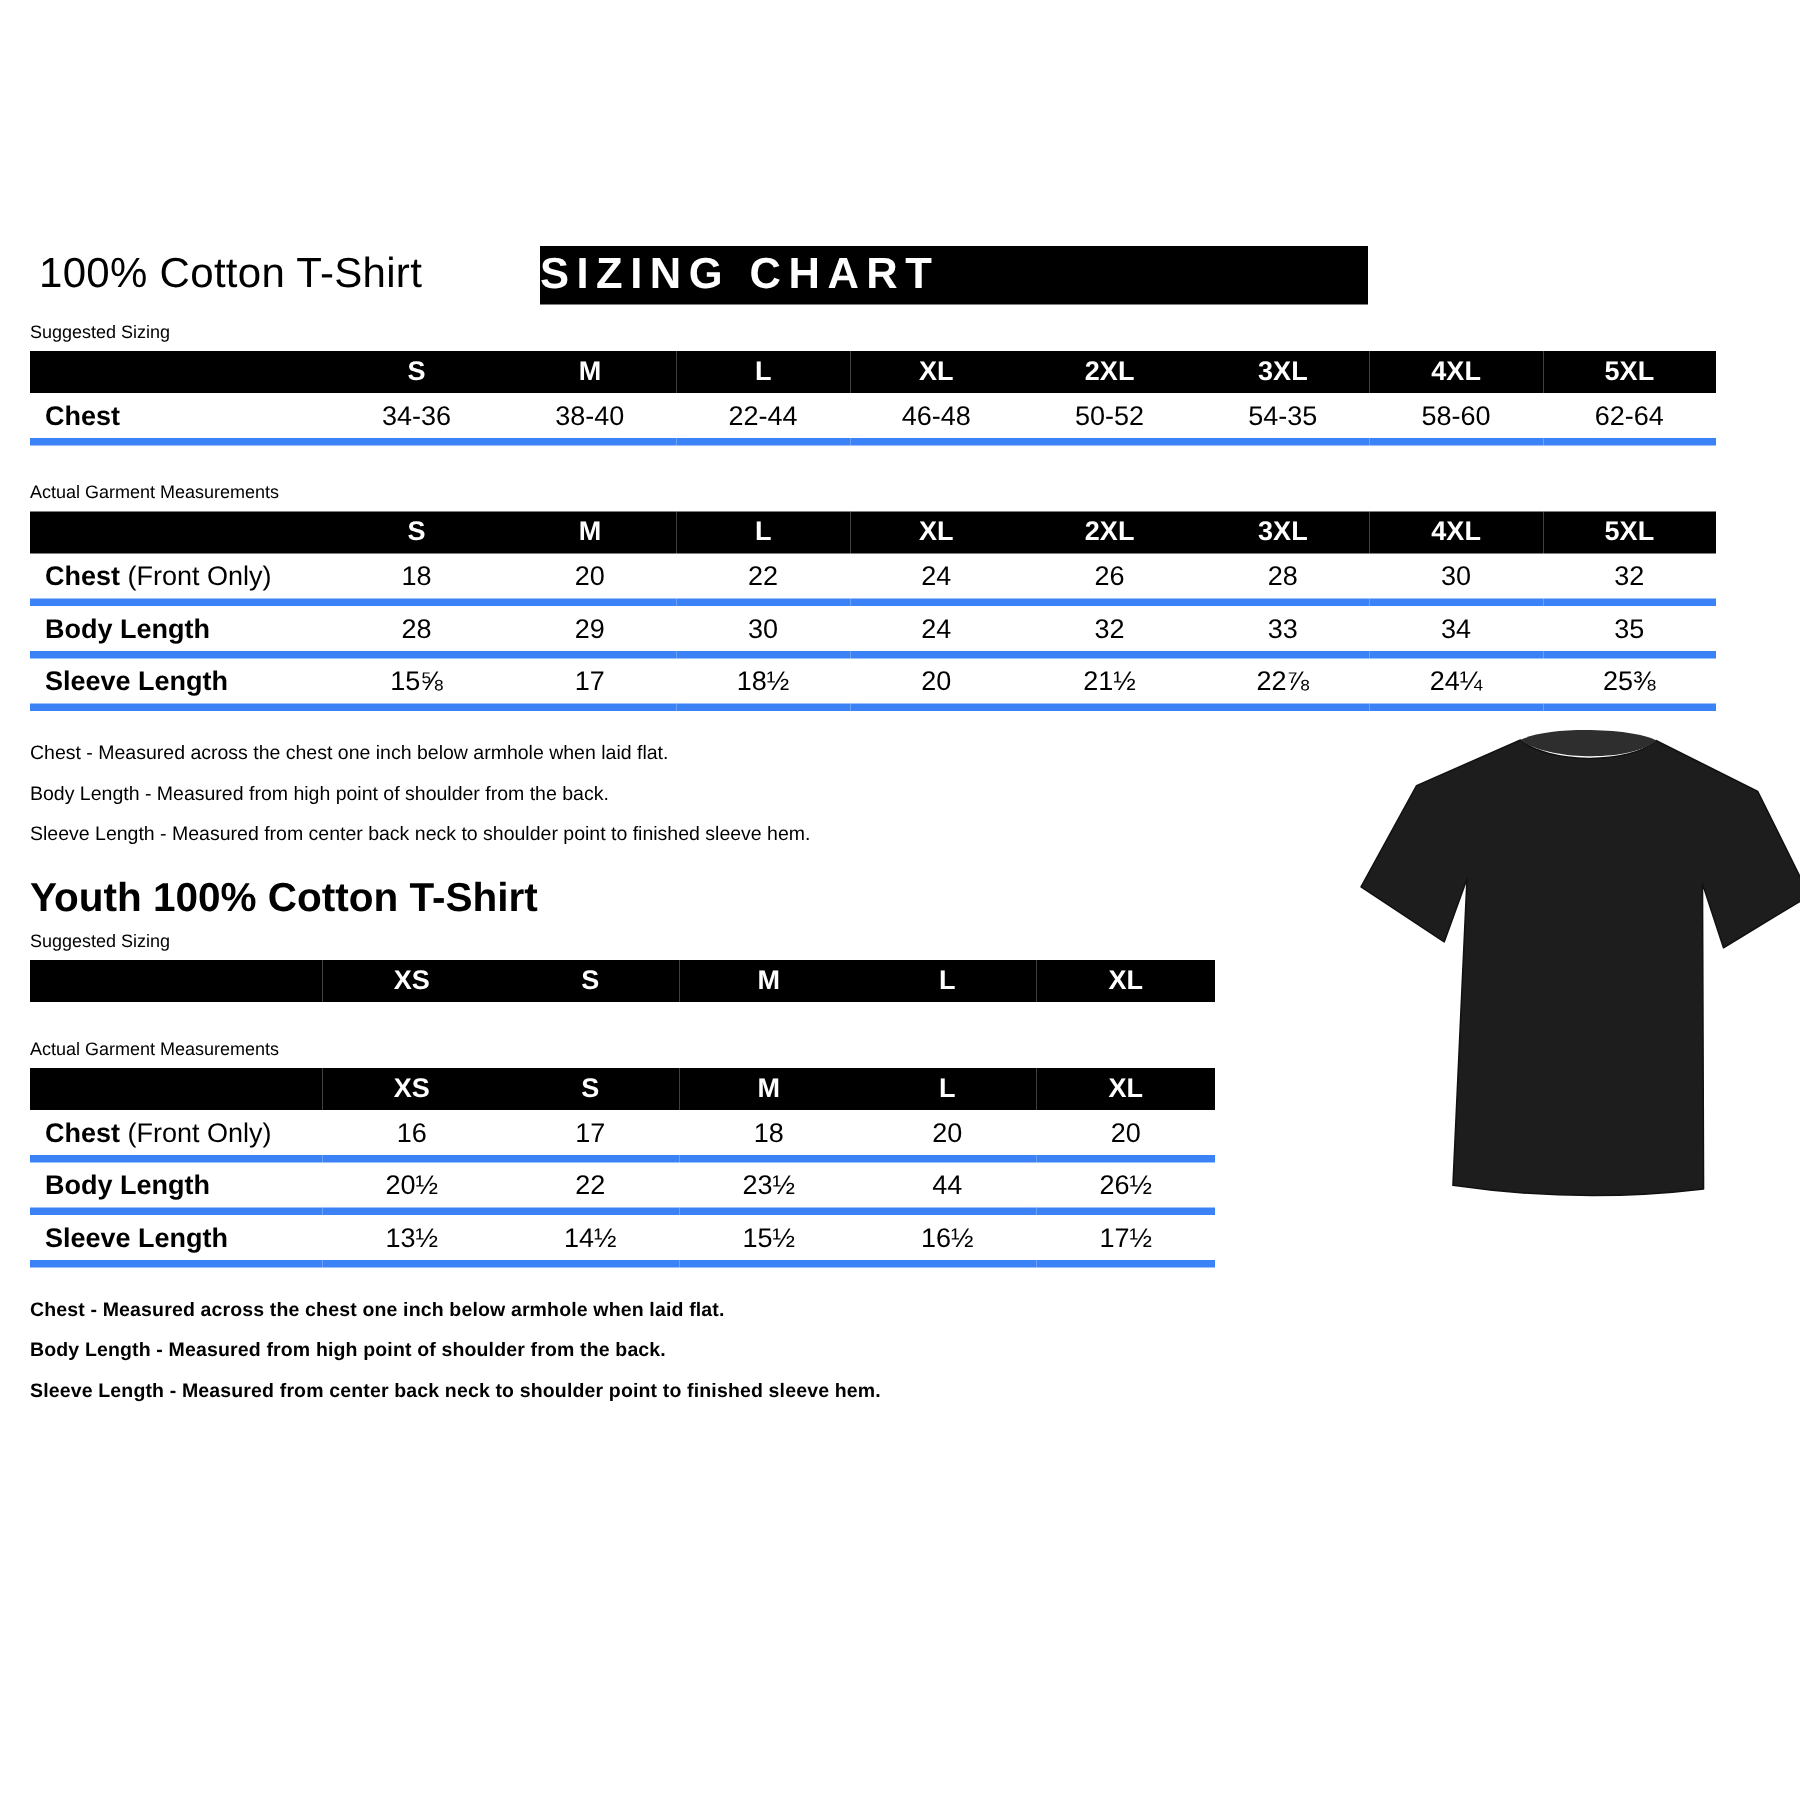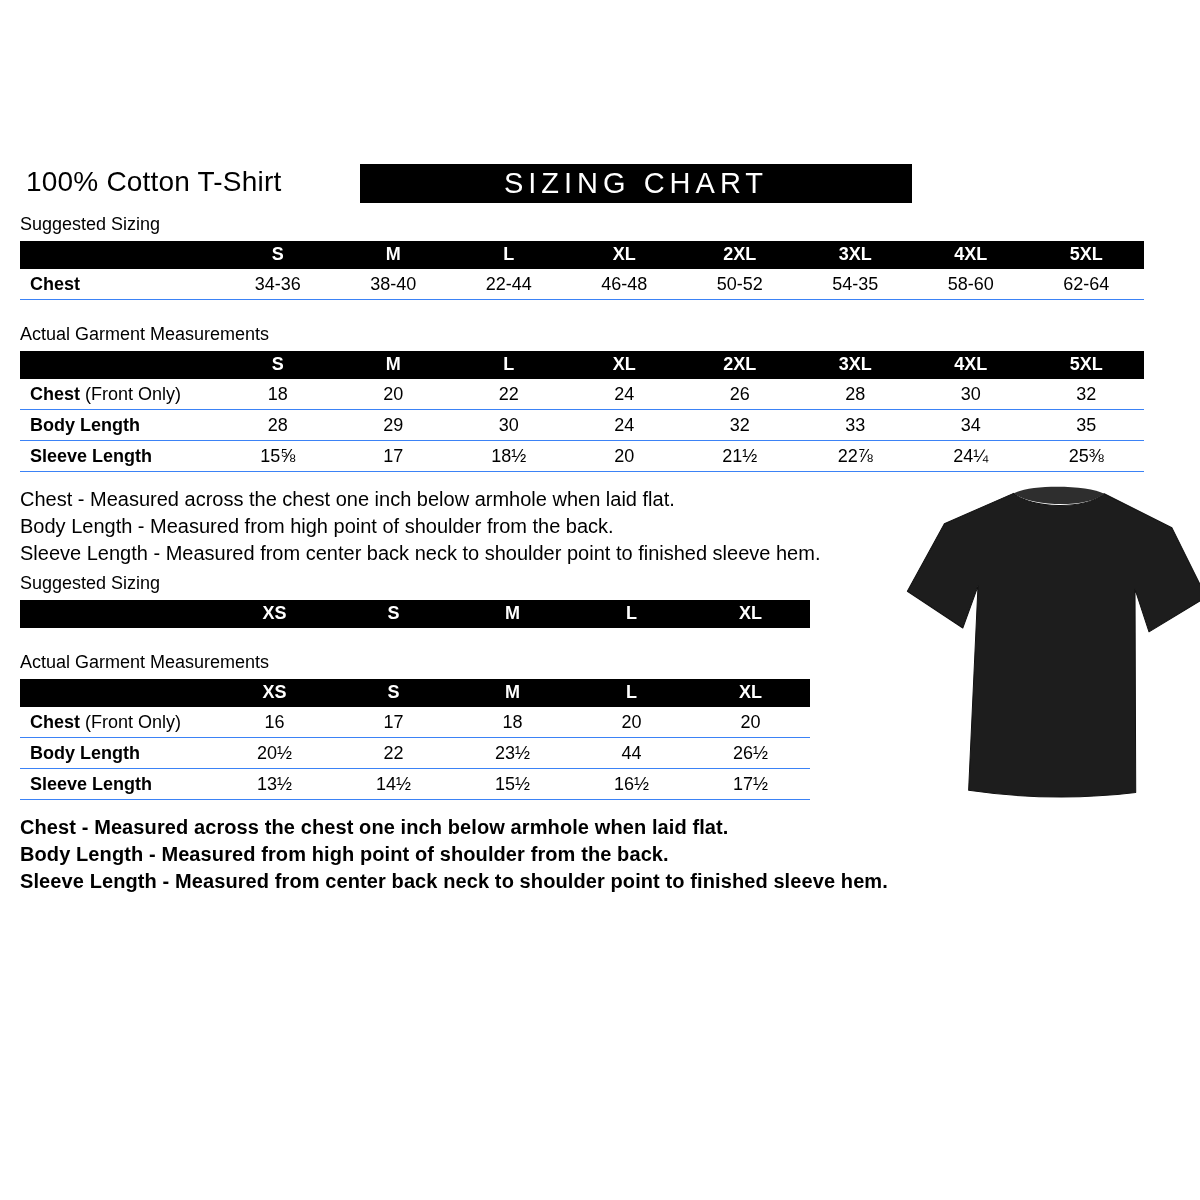--- a/index.html
+++ b/index.html
@@ -6,40 +6,40 @@
   .page {
     position:relative; width:1200px; height:1200px; background:#fff;
     font-family:"Liberation Sans", sans-serif; color:#000; overflow:hidden;margin-left:12px;
   }
   .content { position:absolute; left:8px; top:164px; width:1124px; }
 
   .top-header { position:relative; height:44px; }
   .page-title { position:absolute; left:6px; top:2px; font-size:28px; font-weight:400; letter-spacing:0.2px; }
   .banner {
     position:absolute; left:340px; top:0; width:552px; height:39px;
-    background:#000; color:#fff; text-align:center; line-height:39px;
-    font-size:29px; font-weight:normal; letter-spacing:5px;
+    background:#000; color:#fff; line-height:39px;
+    font-size:29px; font-weight:bold; letter-spacing:5px;
   }
 
-  .section-label { font-size:18px; margin:6px 0 6px 0; }
+  .section-label { font-size:12px; margin:6px 0 6px 0; }
   .gap-lg { margin-top:24px; }
 
   .size-table { width:100%; border-collapse:collapse; table-layout:fixed; }
   .size-table th { background:#000; color:#fff; font-weight:bold; font-size:18px; padding:3px 0 4px; text-align:center; }
   .size-table th.label-col { width:200px; }
-  .size-table td { text-align:center; font-size:18px; padding:5px 0 4px; border-bottom:1px solid #3b82f6; }
+  .size-table td { text-align:center; font-size:18px; padding:5px 0 4px; border-bottom:5px solid #3b82f6; }
   .size-table td.row-label { text-align:left; padding-left:10px; }
   .size-table td.row-label b { font-weight:bold; }
   .size-table td.row-label span { font-weight:normal; }
 
   .youth-wrap { width:790px; }
   .youth-wrap .size-table th.label-col { width:195px; }
 
   .notes { margin-top:14px; }
-  .notes .note-line { font-size:20px; line-height:27px; }
+  .notes .note-line { font-size:13px; line-height:27px; }
   .notes-bold .note-line { font-weight:bold; letter-spacing:0.1px; }
 
   .youth-title { font-size:27px; font-weight:bold; margin:14px 0 4px 0; }
 
   .tshirt {
     position:absolute; left:893px; top:476px; width:302px; height:338px;
     transform:rotate(1.5deg);
   }
 </style>
 </head>
@@ -135,20 +135,21 @@
           </tbody>
         </table>
       </div>
 
     <div class="notes">
       <div class="note-line">Chest - Measured across the chest one inch below armhole when laid flat.</div>
       <div class="note-line">Body Length - Measured from high point of shoulder from the back.</div>
       <div class="note-line">Sleeve Length - Measured from center back neck to shoulder point to finished sleeve hem.</div>
     </div>
 
+    <div class="youth-title">Youth 100% Cotton T-Shirt</div>
 
     <div class="youth-wrap">
       <div class="section-label">Suggested Sizing</div>
       <div>
           <table class="size-table">
             <tbody>
               <tr>
                 <th class="label-col"></th>
                 <th>XS</th>
                 <th>S</th>

